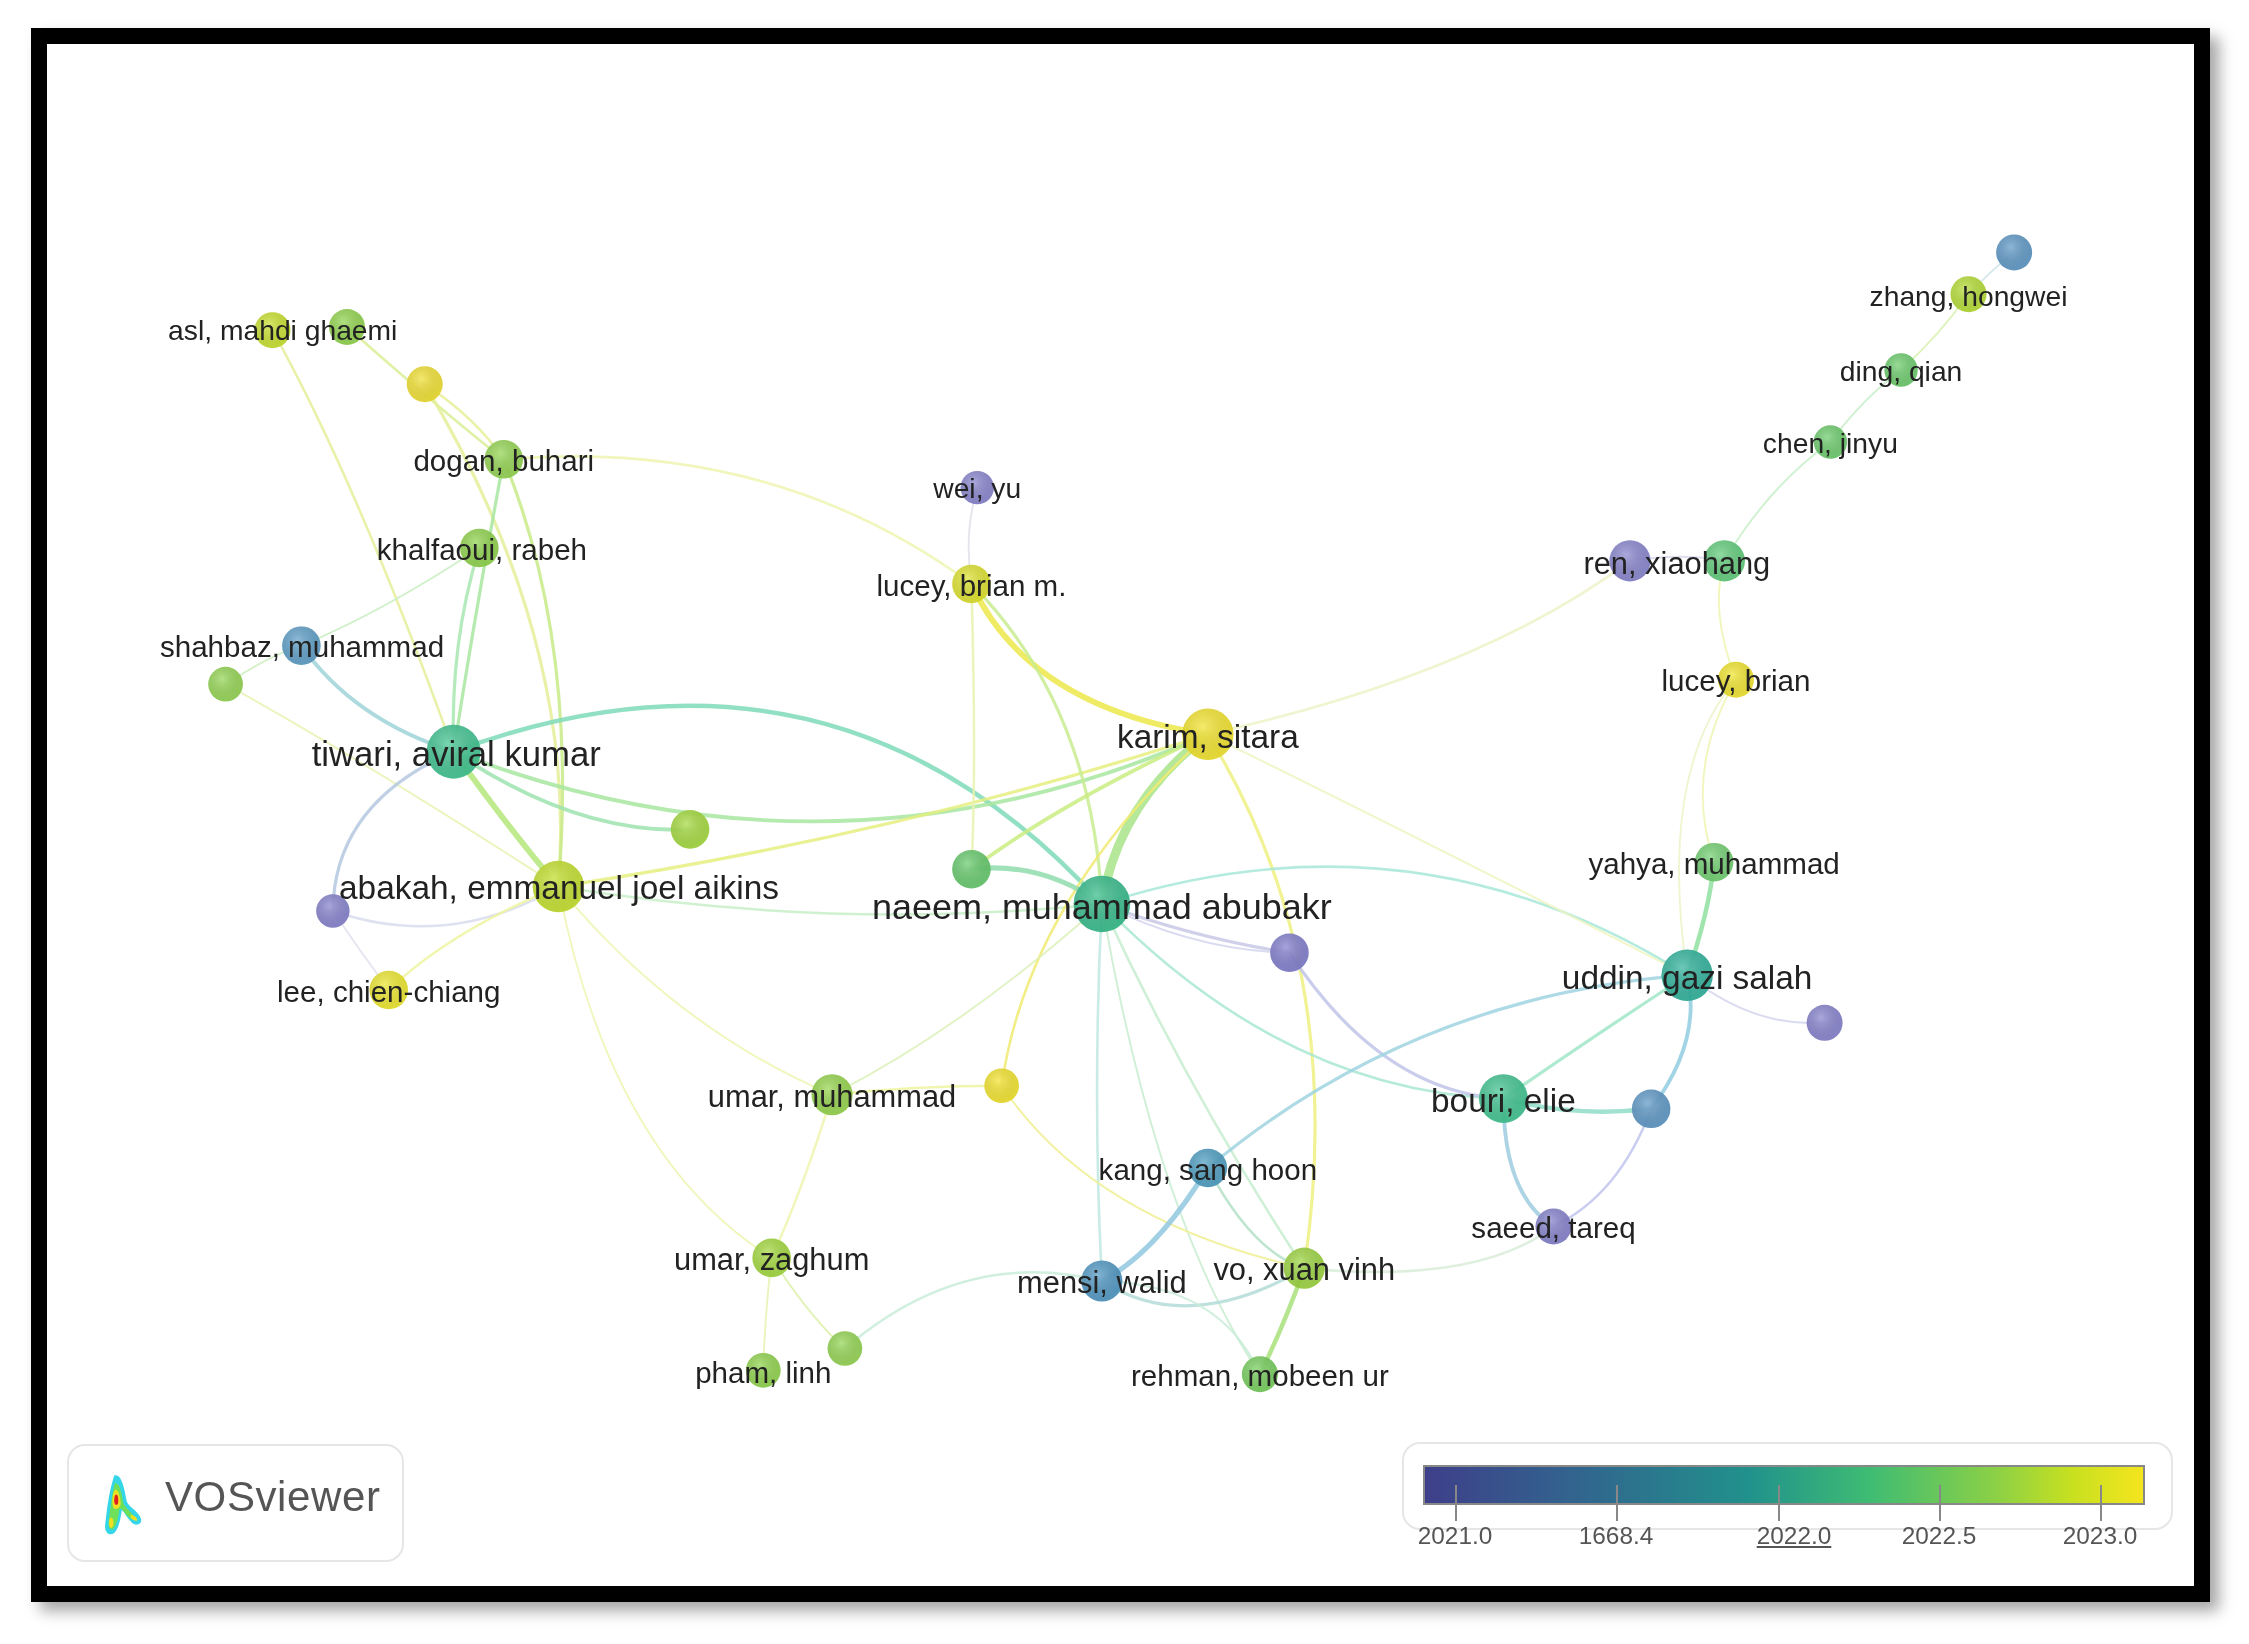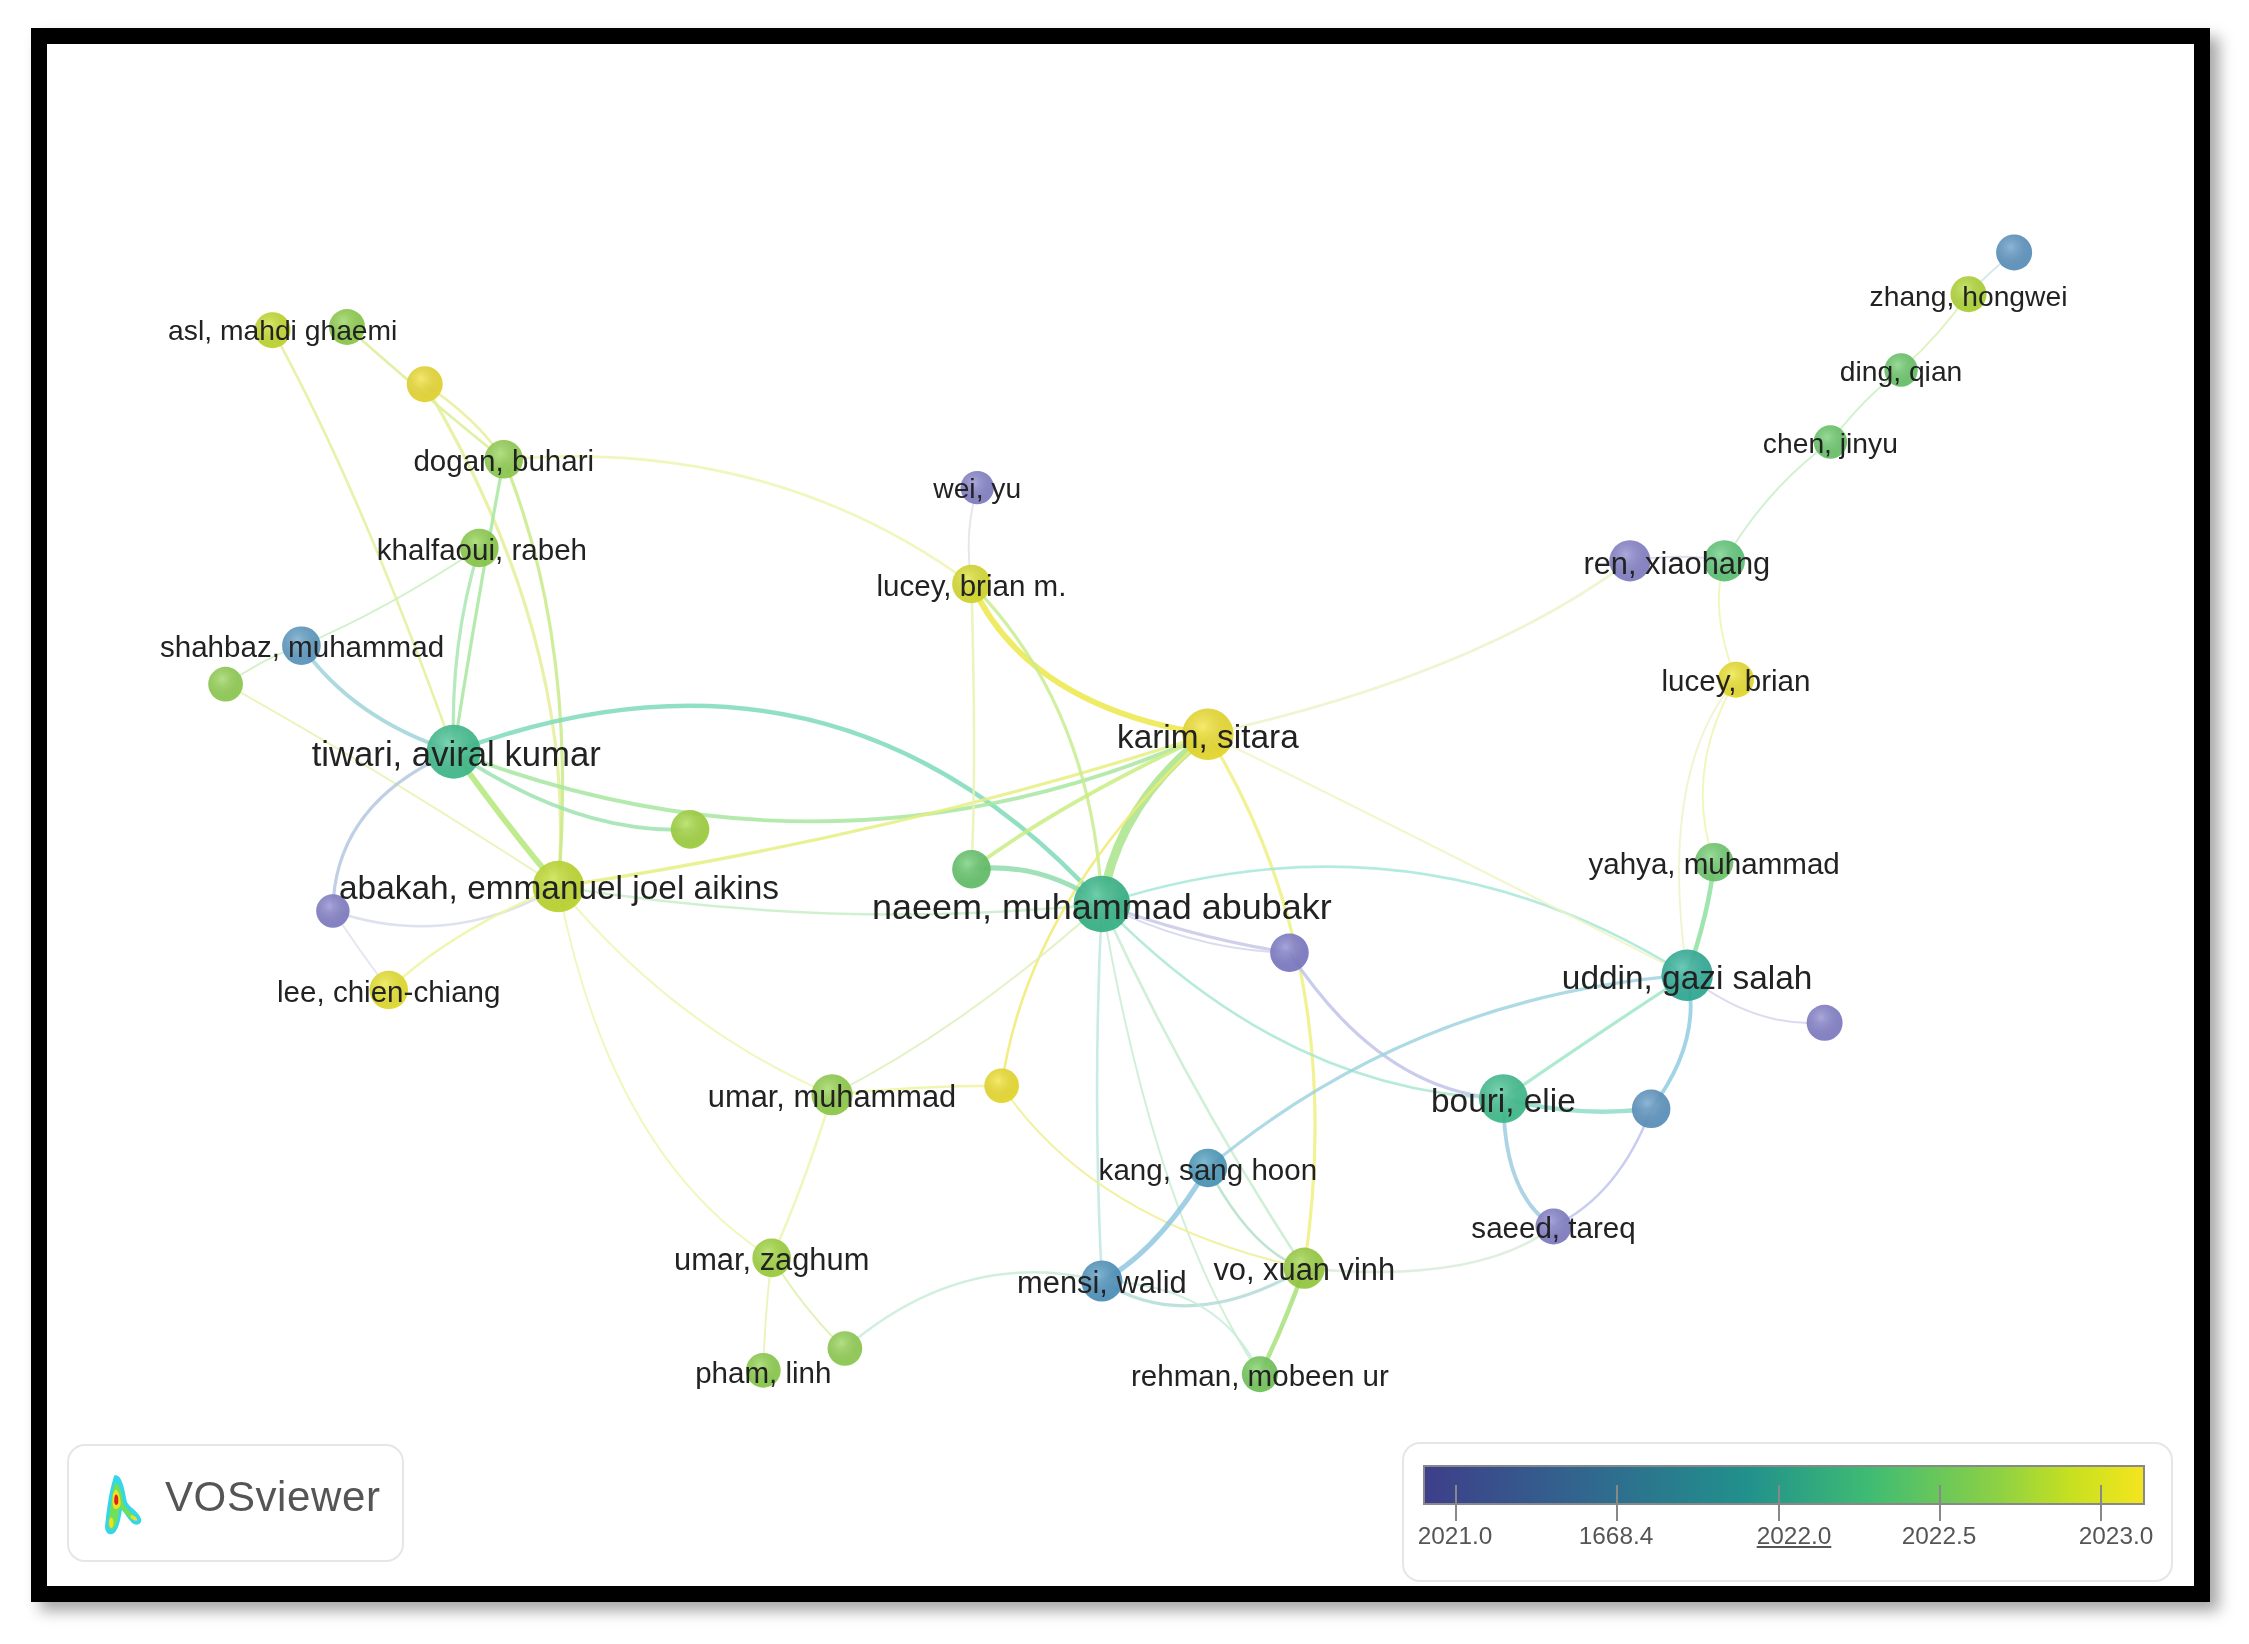--- a/index.html
+++ b/index.html
@@ -3,21 +3,21 @@
 <meta charset="utf-8">
 <style>
   html, body { margin: 0; padding: 0; background: #ffffff; }
   body { width: 2250px; height: 1644px; position: relative; overflow: hidden; font-family: "Liberation Sans", "DejaVu Sans", sans-serif; }
   .frame { position: absolute; left: 31px; top: 28px; width: 2179px; height: 1574px; box-sizing: border-box; border: 16.7px solid #000; background: #fff; box-shadow: 9px 9px 14px rgba(0,0,0,0.35); }
   svg.net { position: absolute; left: 0; top: 0; }
   .label { font-family: "Liberation Sans", "DejaVu Sans", sans-serif; fill: #222; }
   .logo-box { position: absolute; left: 67px; top: 1444px; width: 337px; height: 118px; border: 2.6px solid #e6e6e6; border-radius: 18px; background: #fff; box-sizing: border-box; }
   .logo-text { position: absolute; left: 96px; top: 27px; font-size: 42px; color: #555; font-family: "Liberation Sans", sans-serif; letter-spacing: 0.6px; text-align: right; }
   .logo-icon { position: absolute; left: 26px; top: 24.4px; width: 64px; height: 71px; }
-  .legend-box { position: absolute; left: 1402px; top: 1442px; width: 771px; height: 140px; border: 2.6px solid #e6e6e6; border-radius: 18px; background: #fff; box-sizing: border-box; }
+  .legend-box { position: absolute; left: 1402px; top: 1442px; width: 771px; height: 88px; border: 2.6px solid #e6e6e6; border-radius: 18px; background: #fff; box-sizing: border-box; }
   .colorbar { position: absolute; left: 19px; top: 20.6px; width: 722px; height: 40px; border: 2.6px solid #888; box-sizing: border-box;
     background: linear-gradient(to right, #3e3f8a 0%, #31668e 22%, #21918c 45%, #3fbc73 62%, #8ed144 80%, #c7e020 90%, #f4e51e 100%); }
   .tick { position: absolute; top: 41px; width: 1.9px; height: 36px; background: #888; }
   .tick-label { position: absolute; top: 78px; font-size: 24.4px; color: #555; transform: translateX(-50%); font-family: "Liberation Sans", sans-serif; }
 </style>
 </head>
 <body>
 
 <div class="frame"></div>
 
@@ -232,16 +232,16 @@
   <div id="ticks">
       <div class="tick" style="left: 51px;"></div>
       <div class="tick-label" style="left: 51px;">2021.0</div>
       <div class="tick" style="left: 212px;"></div>
       <div class="tick-label" style="left: 212px;">1668.4</div>
       <div class="tick" style="left: 374px;"></div>
       <div class="tick-label" style="left: 390px; text-decoration: underline;">2022.0</div>
       <div class="tick" style="left: 535px;"></div>
       <div class="tick-label" style="left: 535px;">2022.5</div>
       <div class="tick" style="left: 696px;"></div>
-      <div class="tick-label" style="left: 696px; margin-left: 16px;">2023.0</div>
+      <div class="tick-label" style="left: 696px;">2023.0</div>
     </div>
 </div>
 
 
 </body></html>

